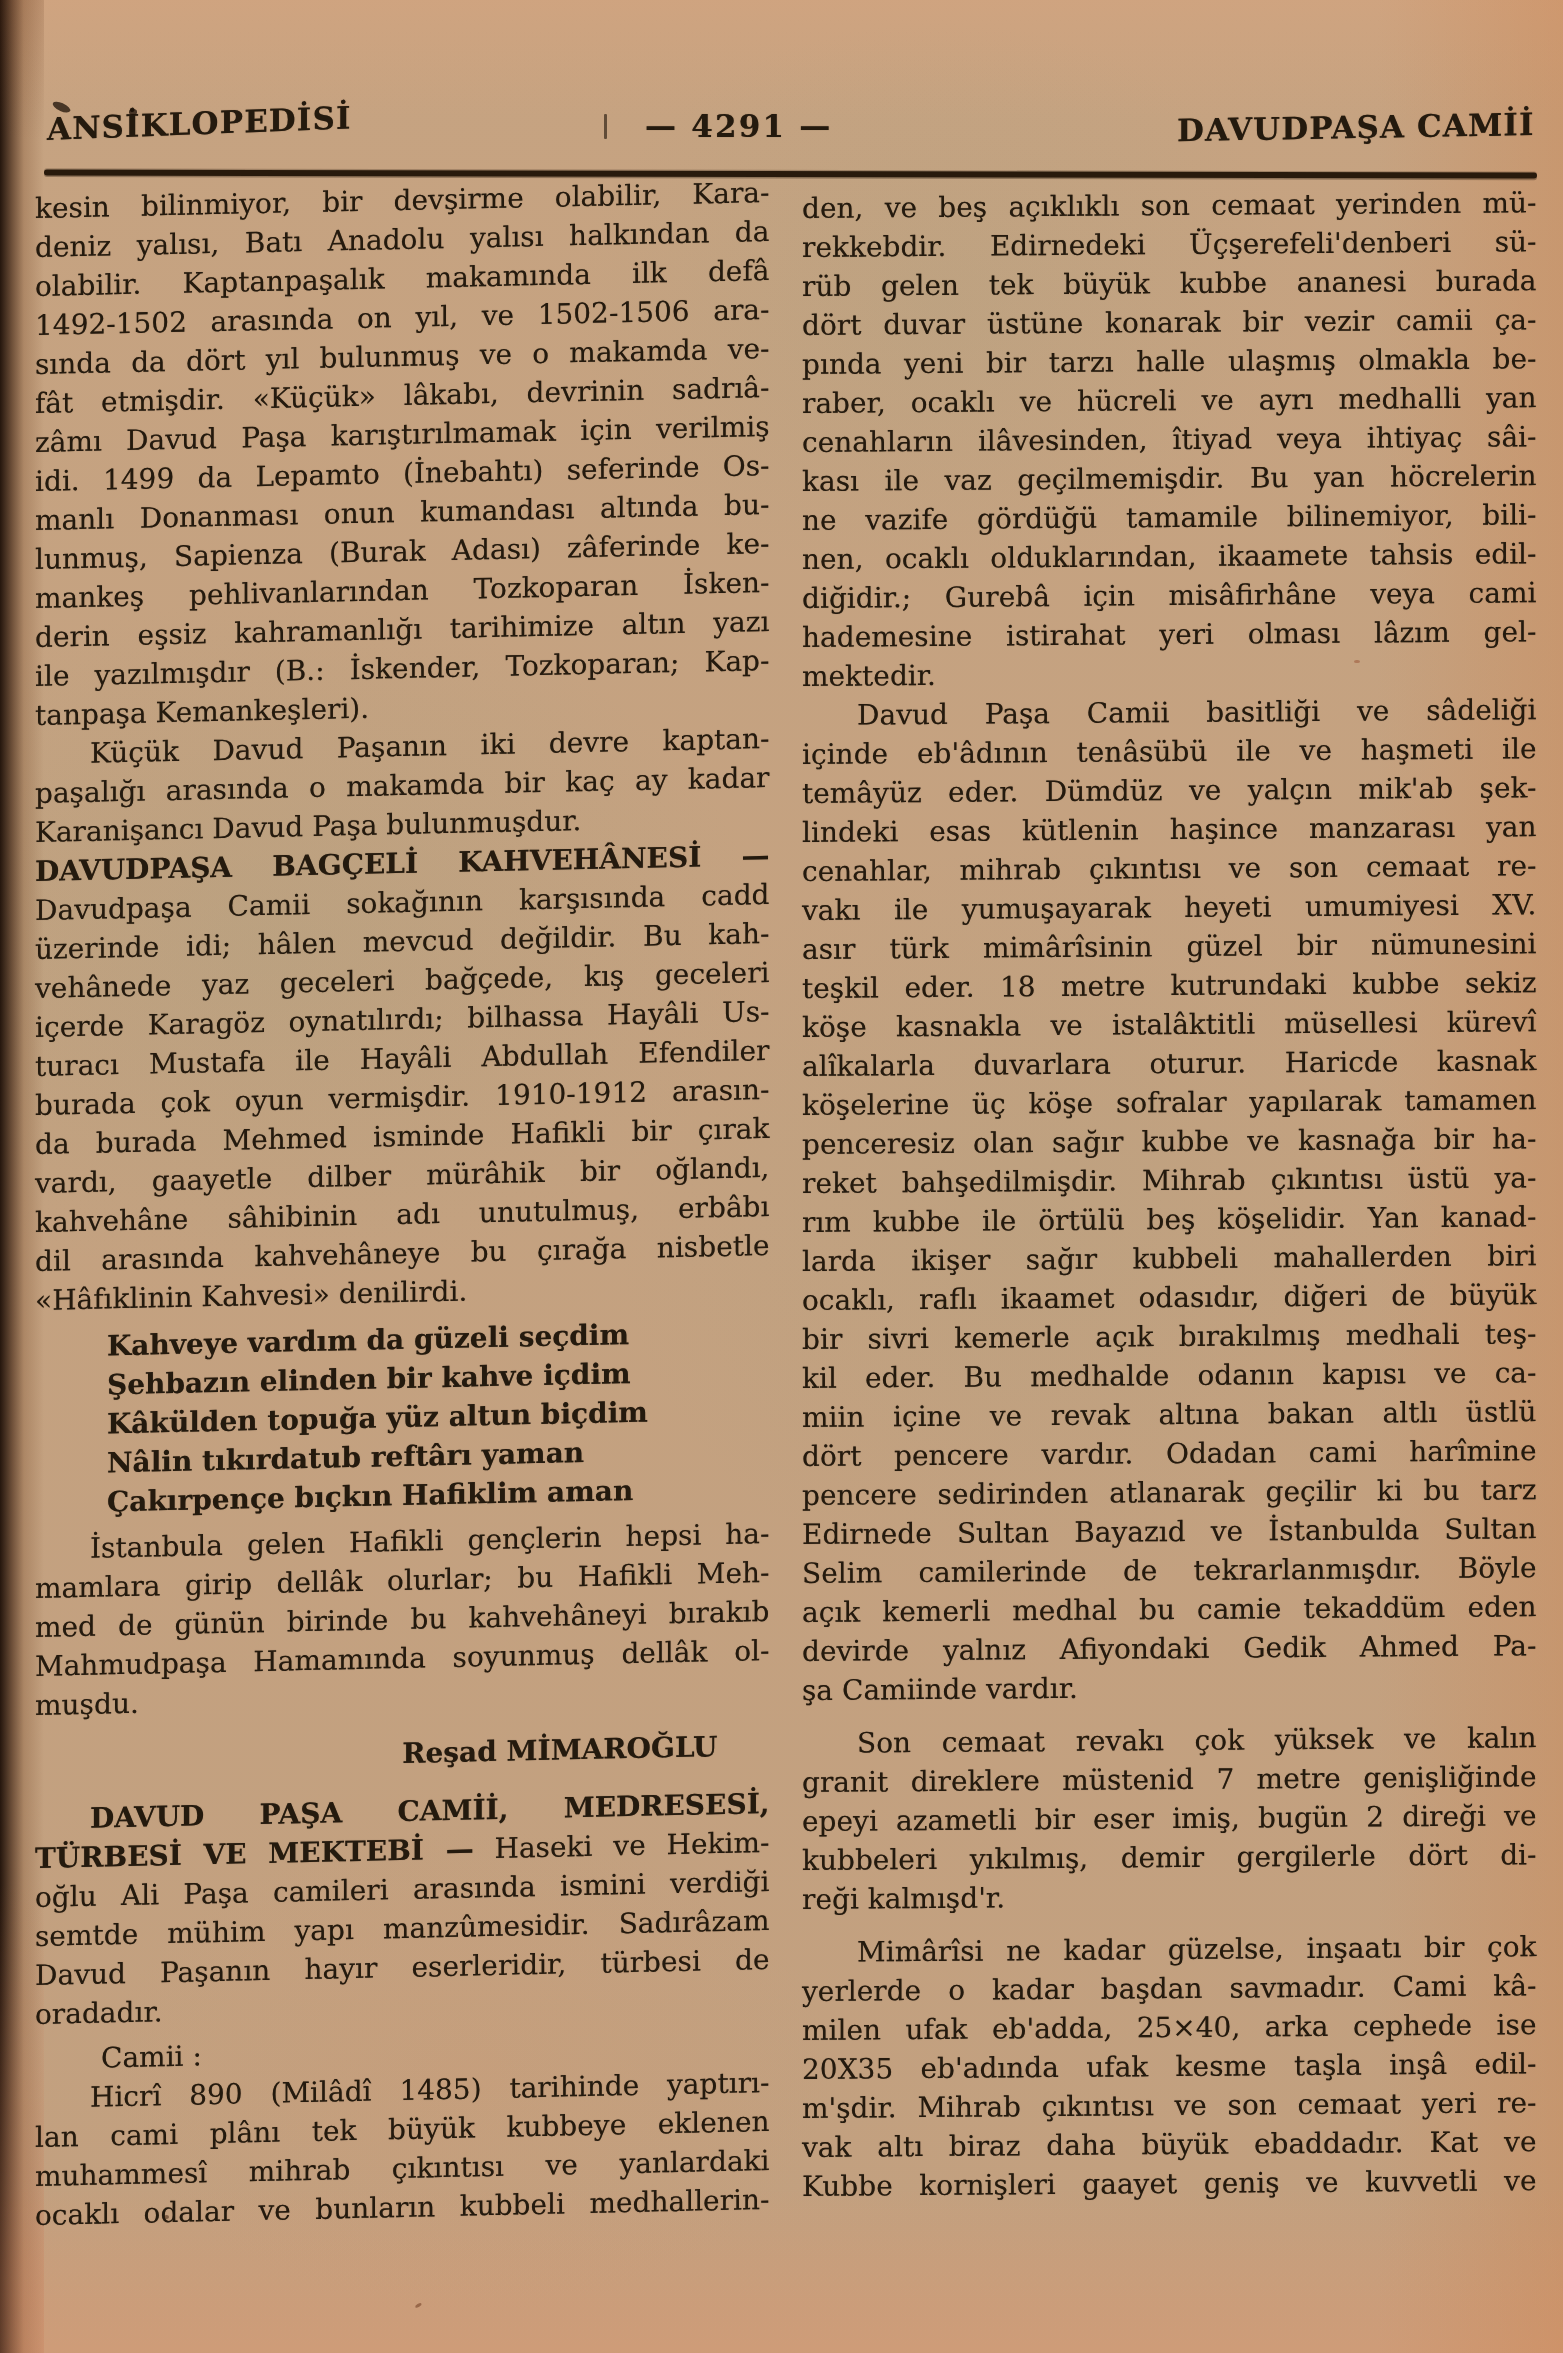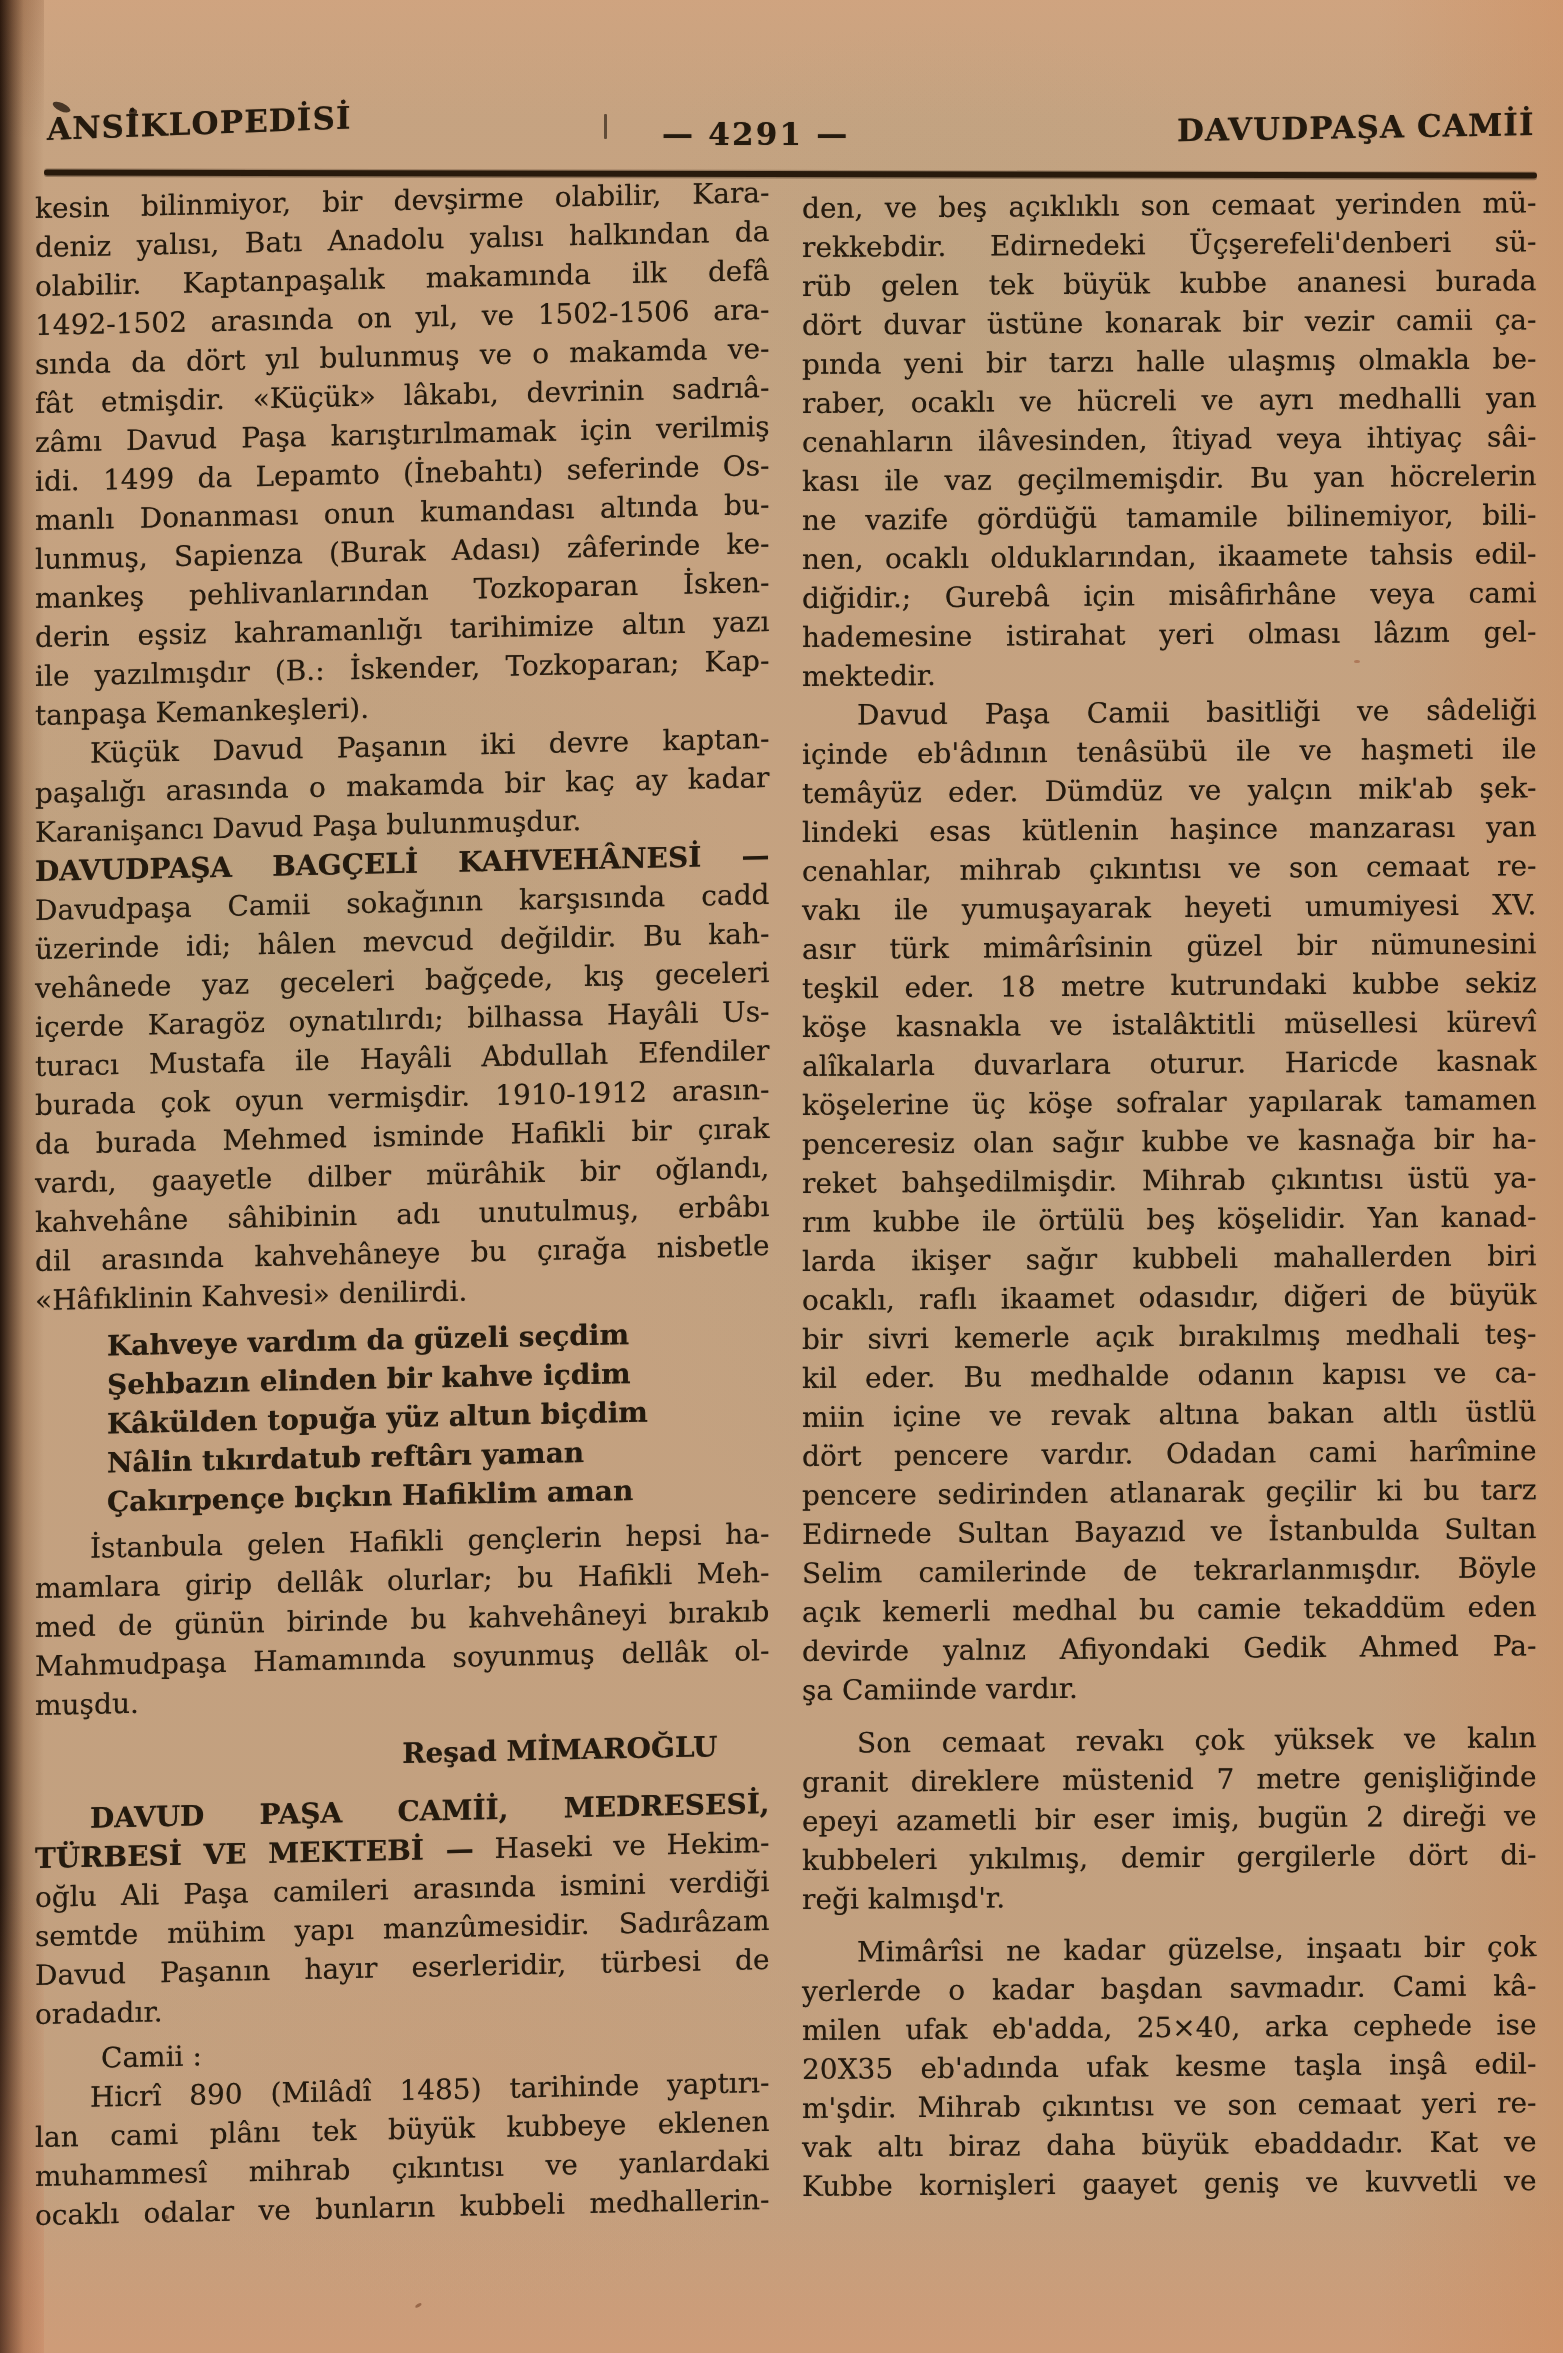--- a/index.html
+++ b/index.html
@@ -24,21 +24,21 @@
     background:
       linear-gradient(to bottom, rgba(90,50,25,.15) 0, rgba(0,0,0,0) 6%, rgba(0,0,0,0) 80%, rgba(200,130,95,.35) 97%),
       linear-gradient(to right, rgba(24,11,4,.93), rgba(62,33,16,.60) 13px, rgba(118,73,40,.30) 24px, rgba(118,73,40,0) 44px);
   }
   .hdr{
     position:absolute;top:108px;left:47px;right:29.5px;height:44px;
     font-weight:bold;font-size:31px;letter-spacing:1.1px;color:#241a0e;
     text-shadow:0 0 0.8px rgba(40,25,10,.6);
   }
   .hl{position:absolute;left:0;top:3.3px;transform:skewY(-2.2deg);transform-origin:left top;}
-  .hc{position:absolute;left:46.5%;top:8px;transform:translateX(-50%);letter-spacing:2.2px;margin-left:17px;}
+  .hc{position:absolute;left:46.5%;top:0;transform:translateX(-50%);letter-spacing:2.2px;}
   .hr{position:absolute;right:0;top:-2.2px;transform:skewY(-1deg);transform-origin:right top;}
   .rule{
     position:absolute;left:44px;right:27px;top:171px;height:6px;
     background:#281a0c;transform:rotate(.12deg);
     box-shadow:0 1.6px 0.5px rgba(42,28,14,.35), 0 -1.1px 0.5px rgba(42,28,14,.25);
     border-radius:3.3px;
   }
   .cols{
     position:absolute;top:189px;left:35px;right:28px;bottom:0;
     display:flex;gap:32px;color:#241a0e;

